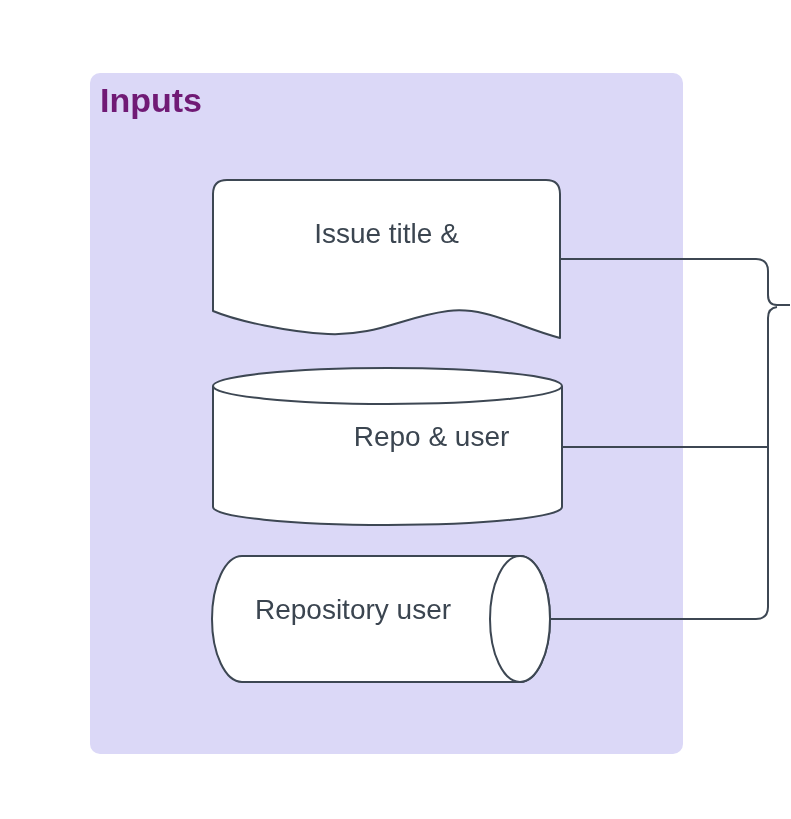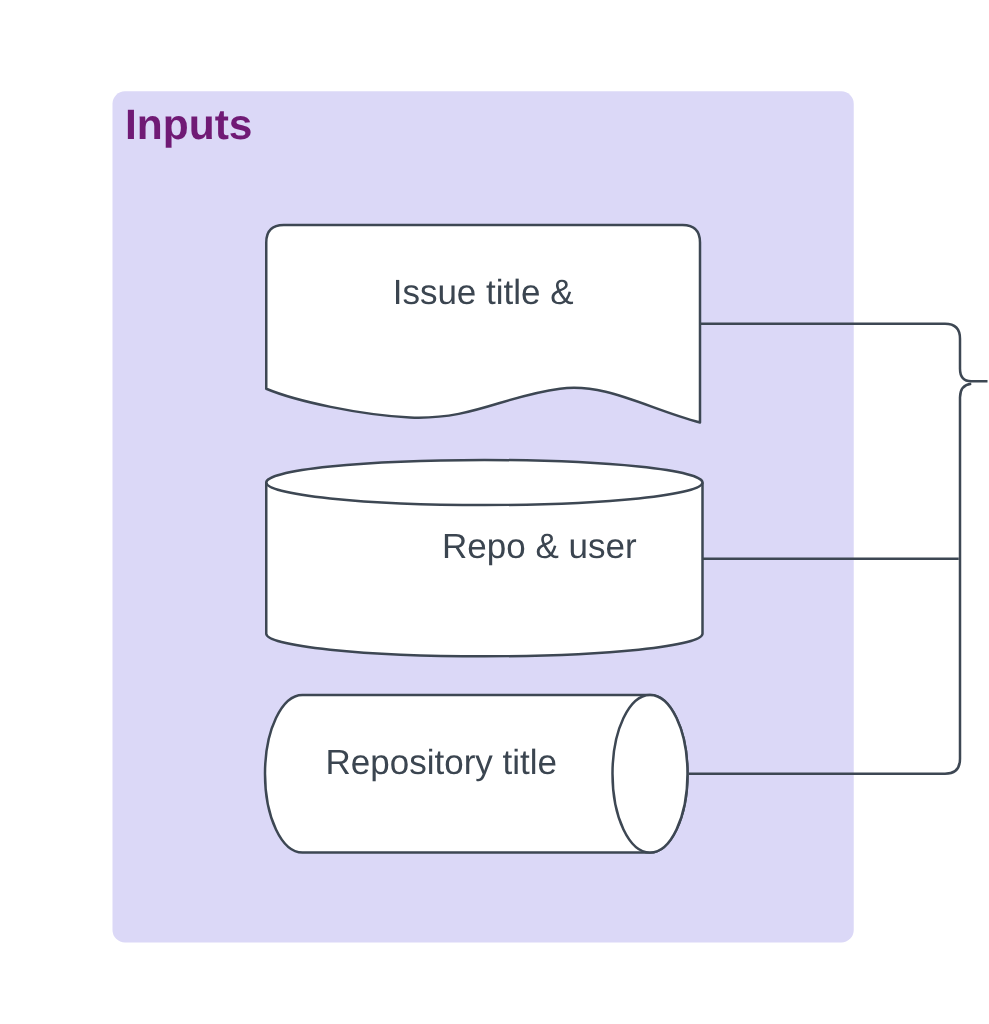--- a/index.html
+++ b/index.html
@@ -77,16 +77,16 @@
 
   <div class="node-label" id="label-issue">
     <div>Issue title &amp;</div>
   </div>
 
   <div class="node-label" id="label-metadata">
     <div>Repo &amp; user</div>
   </div>
 
   <div class="node-label" id="label-repocode">
-    <div>Repository title</div>
+    <div>Repository user</div>
   </div>
 
 </div>
 
 </body></html>

